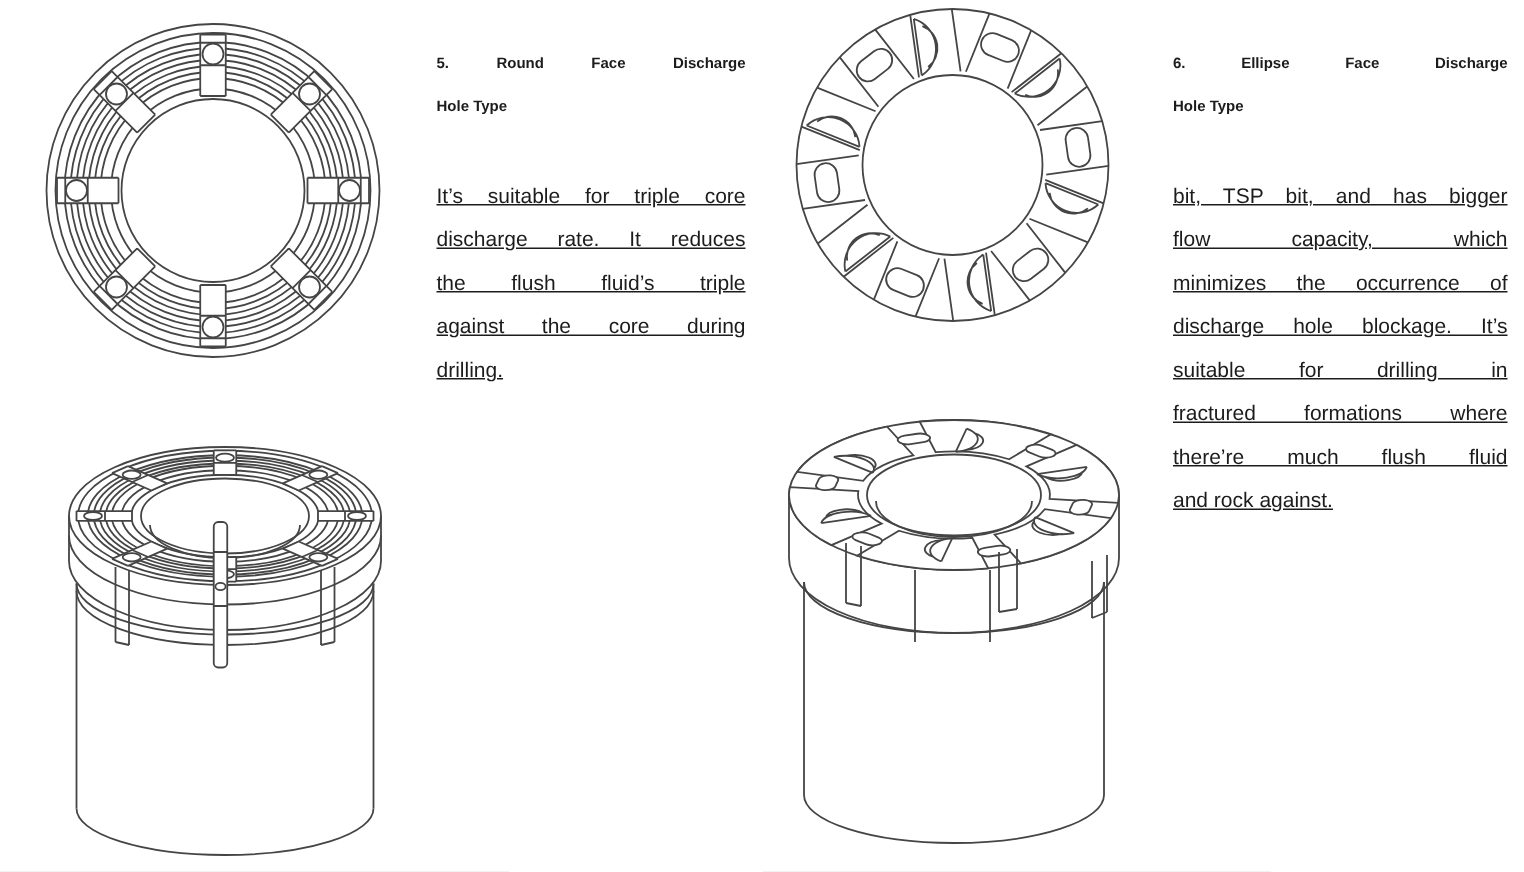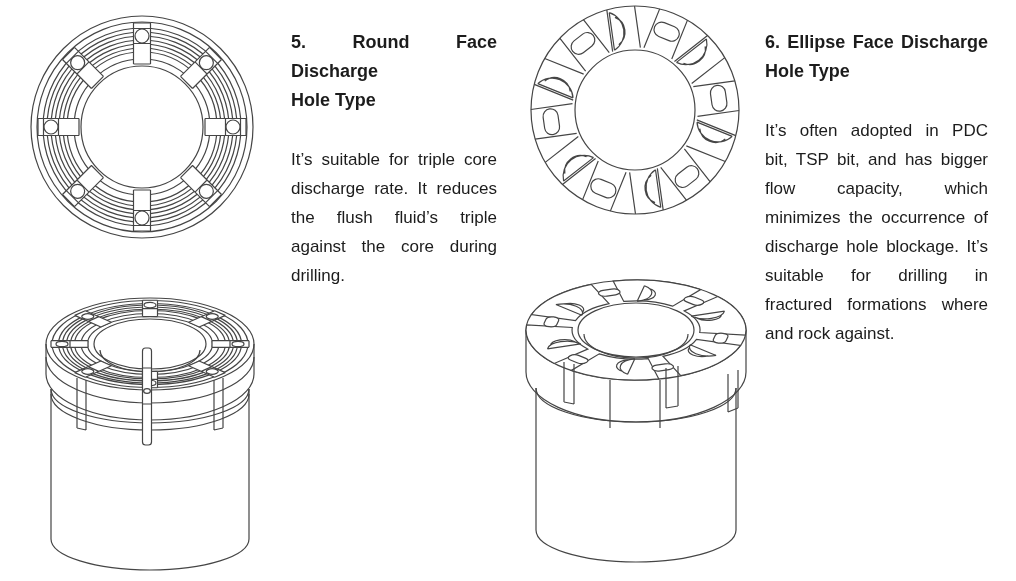--- a/index.html
+++ b/index.html
@@ -4,23 +4,23 @@
 <style>
   html,body { margin:0; padding:0; background:#e8e8e8; }
   .page {
     position:relative; width:1016px; height:581px; background:#ffffff;
     font-family:"Liberation Sans", sans-serif; color:#1c1c1c; overflow:hidden;
   }
   .fig { position:absolute; }
   .fig svg { display:block; }
   .textcol { position:absolute; top:28px; }
   .textcol-left  { left:291px; width:206px; }
-  .textcol-right { left:765px; width:223px; }
-  .heading { font-weight:bold; font-size:18px; line-height:29px; margin:0; }
-  .bodytext { margin:30px 0 0 0; font-size:17px; line-height:29px; }
+  .textcol-right { left:782px; width:223px; }
+  .heading { font-weight:bold; font-size:10px; line-height:29px; margin:0; }
+  .bodytext { margin:30px 0 0 0; font-size:14px; line-height:29px;text-decoration:underline; }
   .jl { text-align:justify; text-align-last:justify; }
   .ll { text-align:center; text-align-last:left; }
   .line { white-space:nowrap; }
   .jl.line { white-space:normal; }
 </style>
 </head>
 <body>
 
 <div class="page">
 
@@ -307,24 +307,24 @@
       </g>
     </svg>
   </div>
 
   <section class="textcol textcol-right">
     <h3 class="heading">
       <div class="jl line">6. Ellipse Face Discharge</div>
       <div class="ll line">Hole Type</div>
     </h3>
     <div class="bodytext">
-      <div class="jl line">It’s often adopted in PDC</div>
       <div class="jl line">bit, TSP bit, and has bigger</div>
       <div class="jl line">flow capacity, which</div>
       <div class="jl line">minimizes the occurrence of</div>
       <div class="jl line">discharge hole blockage. It’s</div>
       <div class="jl line">suitable for drilling in</div>
       <div class="jl line">fractured formations where</div>
+      <div class="jl line">there’re much flush fluid</div>
       <div class="ll line">and rock against.</div>
     </div>
   </section>
 
 </div>
 
 </body></html>

